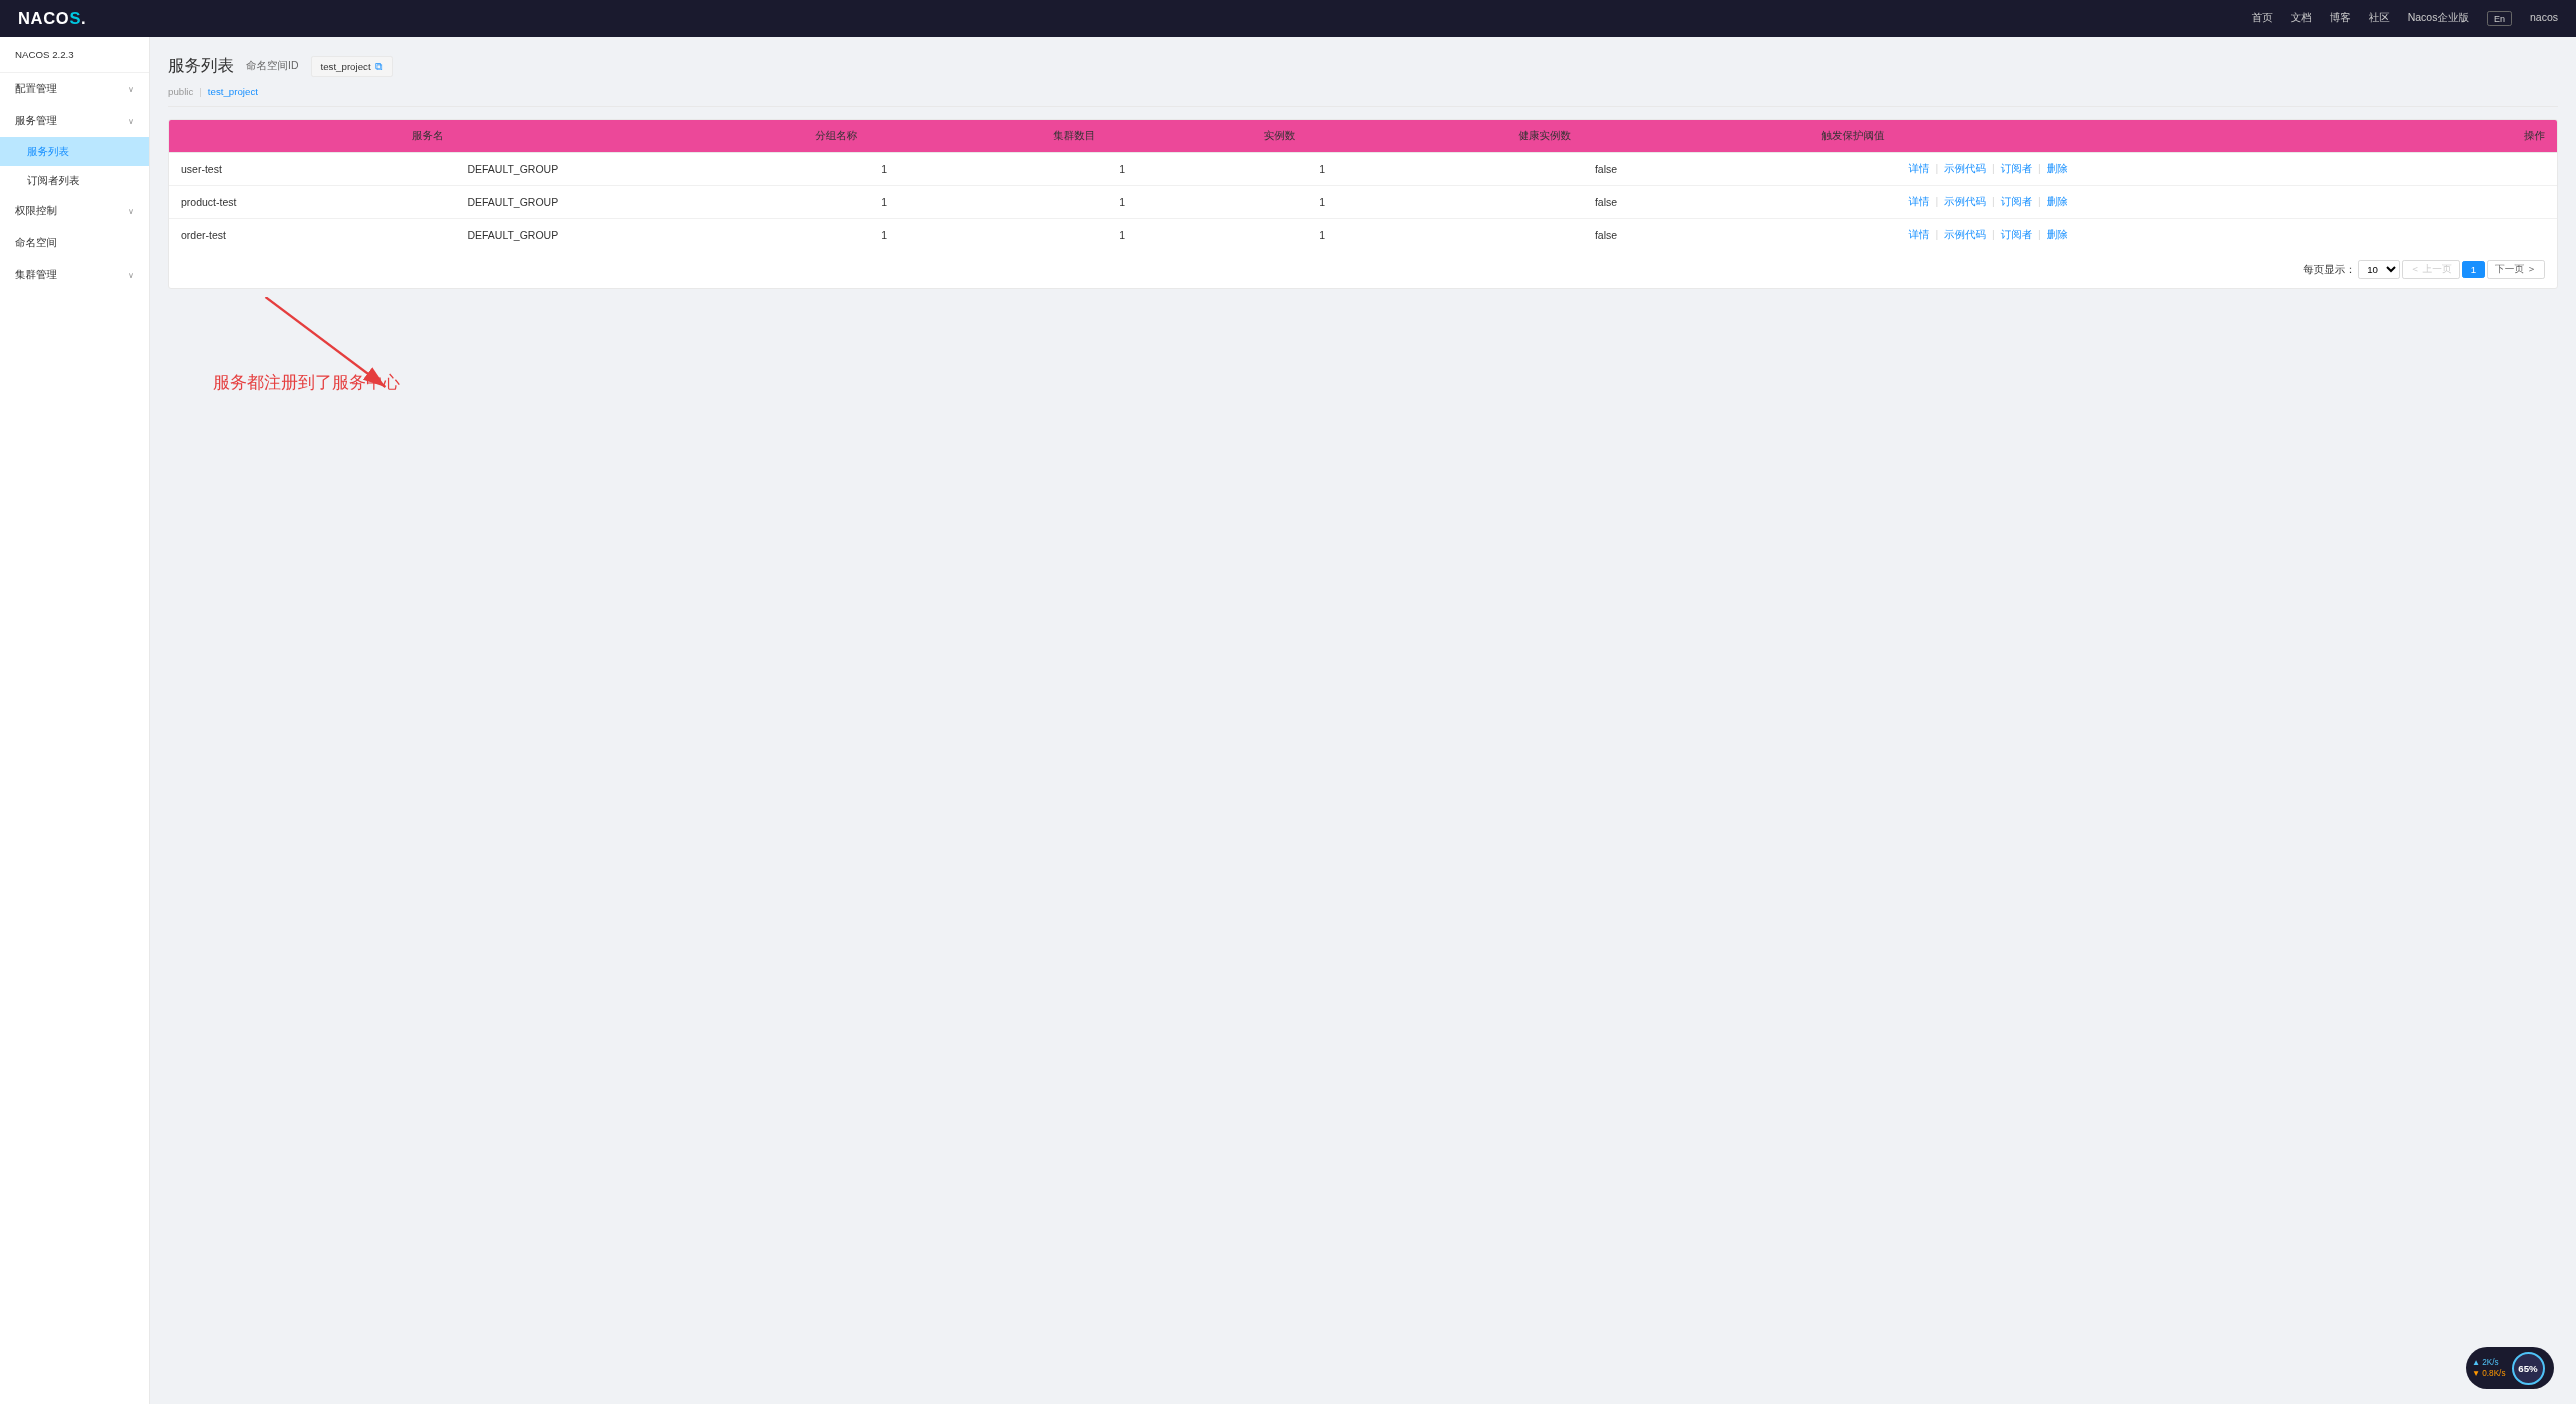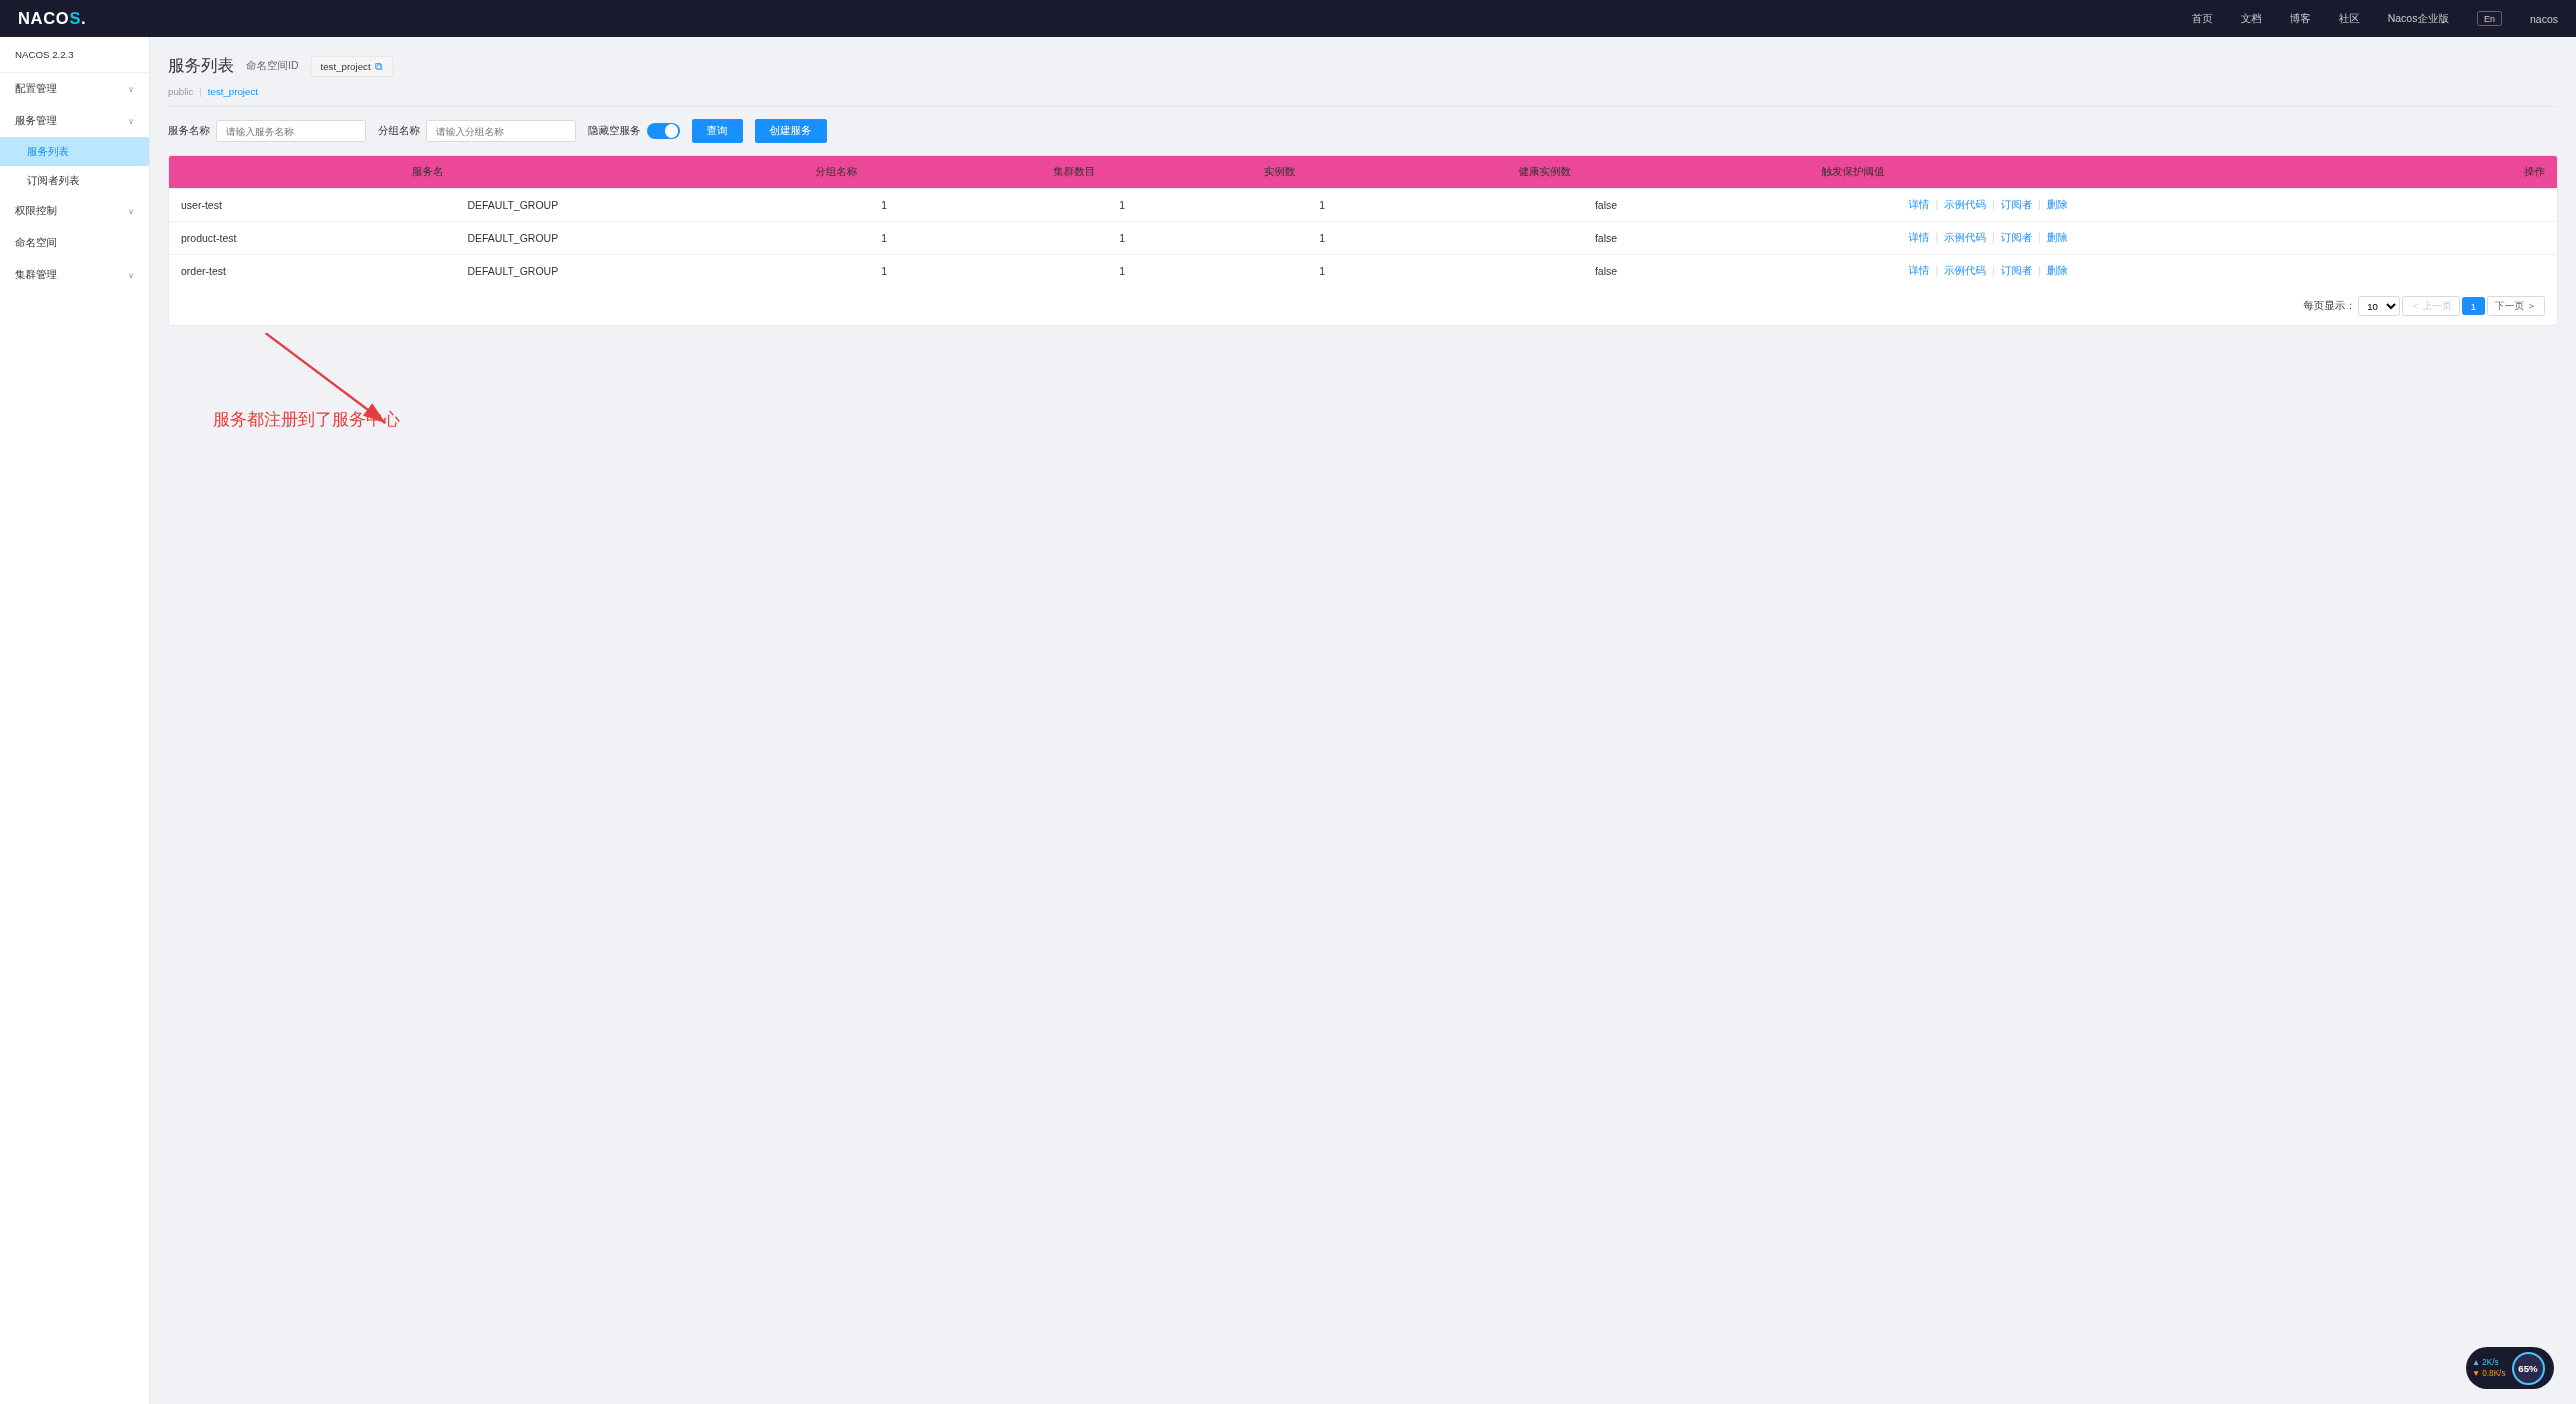--- a/index.html
+++ b/index.html
@@ -17,22 +17,21 @@
     }
     .top-nav-logo {
       color: #fff;
       font-size: 16.5px;
       font-weight: bold;
       letter-spacing: 0.7px;
     }
     .top-nav-logo span { color: #00c8e0; }
     .top-nav-right {
       display: flex;
-      align-items: center;
-      gap: 28px;
+      gap: 18px;
       color: #ccc;
       font-size: 10.5px;
     }
     .top-nav-right a { color: #ccc; text-decoration: none; cursor: pointer; }
     .lang-btn {
       border: 0.7px solid #666;
       padding: 1.5px 6px;
       border-radius: 2.2px;
       color: #ccc;
       font-size: 9px;
@@ -344,38 +343,20 @@
         <span class="copy-icon">⧉</span>
       </div>
     </div>
 
     <div class="breadcrumb">
       <a>public</a>
       <span class="breadcrumb-sep">|</span>
       <span class="active">test_project</span>
     </div>
 
-    <div class="filter-bar-wrapper">
-      <div class="filter-bar">
-        <div class="filter-item">
-          <label class="filter-label">服务名称</label>
-          <input class="filter-input" type="text" placeholder="请输入服务名称" style="">
-        </div>
-        <div class="filter-item">
-          <label class="filter-label">分组名称</label>
-          <input class="filter-input" type="text" placeholder="请输入分组名称" style="">
-        </div>
-        <div class="filter-item">
-          <label class="filter-label">隐藏空服务</label>
-          <div class="toggle-switch"></div>
-        </div>
-        <button class="btn-primary">查询</button>
-        <button class="btn-create" style="margin-left: auto;">创建服务</button>
-      </div>
-    </div>
 
     <div class="data-table">
       <table>
         <thead>
           <tr>
             <th>服务名</th>
             <th>分组名称</th>
             <th>集群数目</th>
             <th>实例数</th>
             <th>健康实例数</th>

